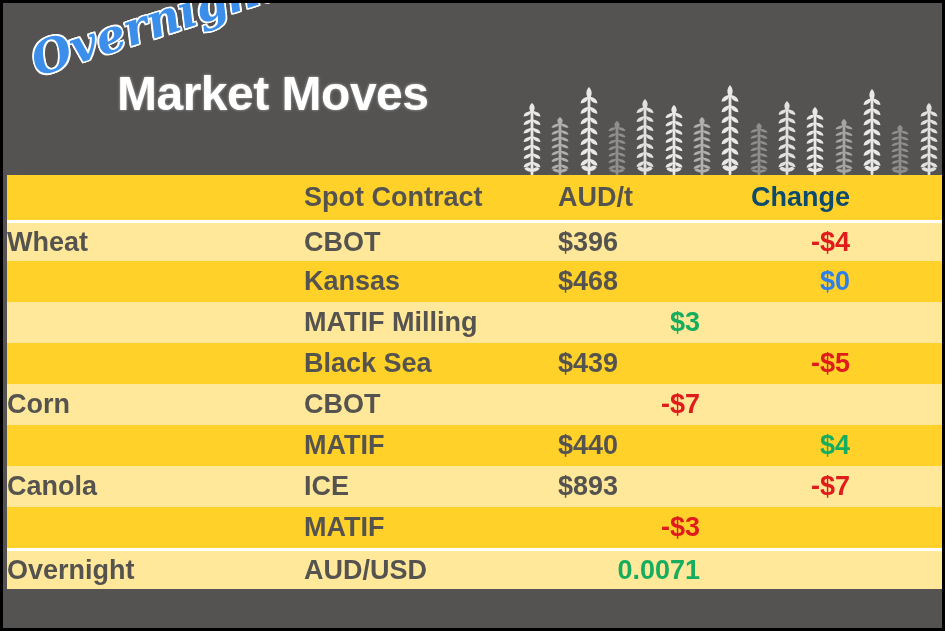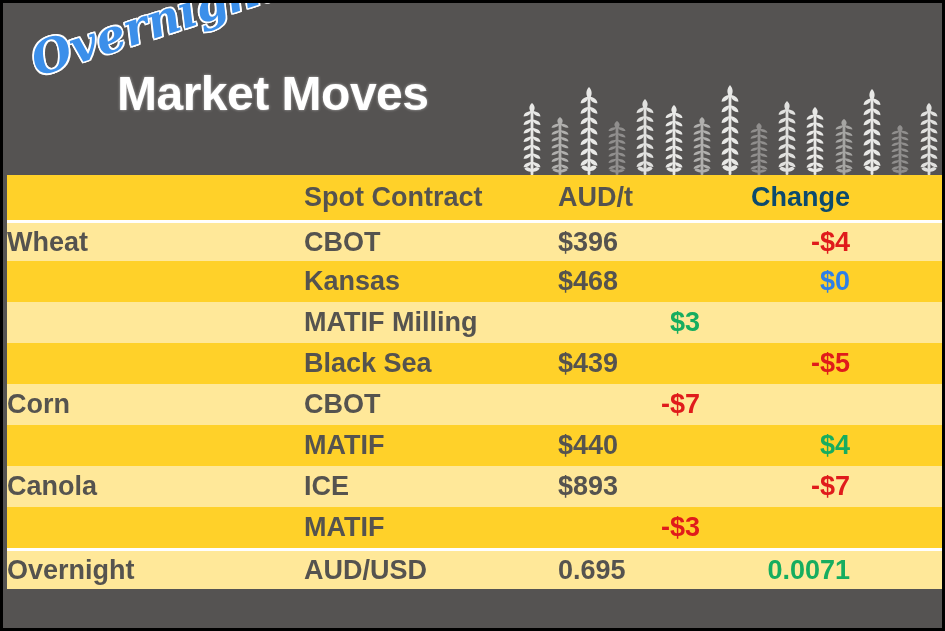--- a/index.html
+++ b/index.html
@@ -505,20 +505,19 @@
           <div class="c-change neg">-$7</div>
         </div>
         <div class="row dark">
           <div class="c-cat"></div>
           <div class="c-spot">MATIF</div>
           <div class="c-change neg">-$3</div>
         </div>
         <div class="row light sep-top">
           <div class="c-cat">Overnight</div>
           <div class="c-spot">AUD/USD</div>
-          <div class="c-price">0.695</div>
           <div class="c-change pos">0.0071</div>
         </div>
       </div>
   </div>
 
   <div id="footer"></div>
 </div>
 
 </body></html>

